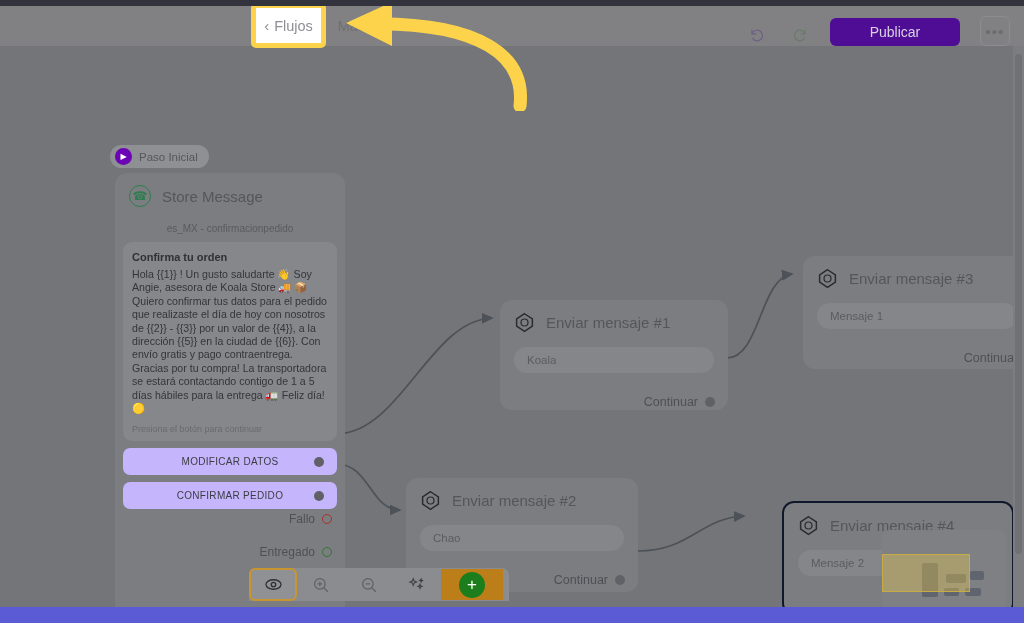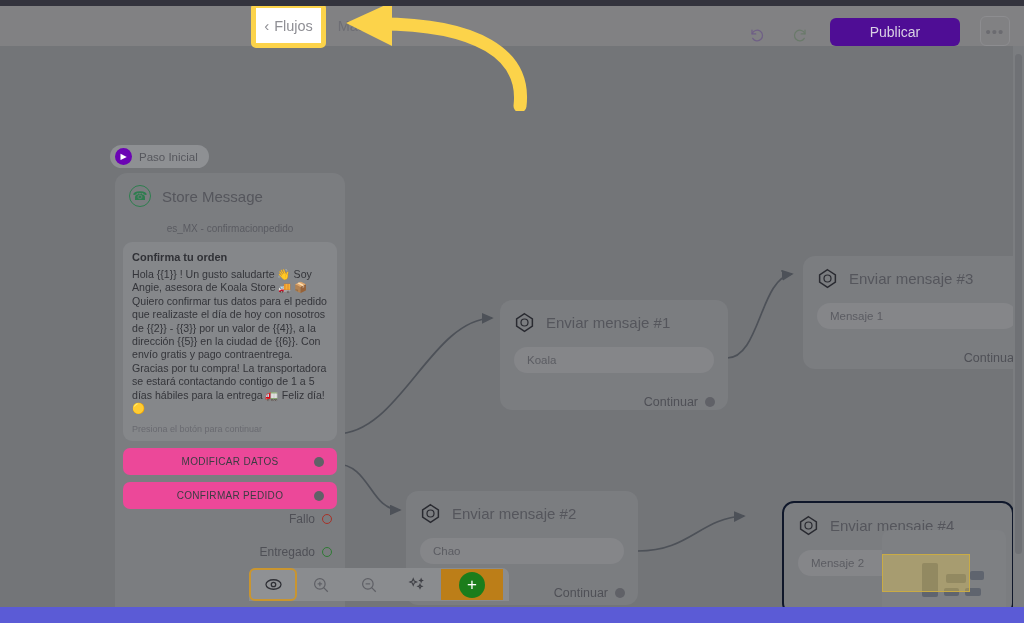--- a/index.html
+++ b/index.html
@@ -92,21 +92,21 @@
   .bignode{position:absolute;left:115px;top:127px;width:230px;height:448px;
     border-radius:12px;background:#7b7d80;}
   .wa-ic{width:22px;height:22px;border-radius:50%;border:1.7px solid #2e7d4f;
     box-sizing:border-box;display:flex;align-items:center;justify-content:center;
     color:#2e7d4f;font-size:12px;}
   .tpl-label{text-align:center;color:#5a5b61;font-size:10px;margin-top:16px;}
   .bubble{margin:8px 8px 0 8px;background:#85878a;border-radius:9px;padding:9px 9px 7px 9px;}
   .bub-h{color:#303136;font-size:11px;font-weight:bold;margin-bottom:5px;}
   .bub-b{color:#34353a;font-size:10.6px;line-height:13.4px;}
   .bub-f{color:#696a70;font-size:9px;margin-top:9px;}
-  .btn-row{margin:7px 8px 0 8px;height:27px;border-radius:7px;background:#ec4899;
+  .btn-row{margin:7px 8px 0 8px;height:27px;border-radius:7px;background:#c4b5fd;
     display:flex;align-items:center;position:relative;}
   .btn-row span{flex:1;text-align:center;color:#3b3c42;font-size:10px;letter-spacing:.3px;}
   .btn-row .dot{position:absolute;right:13px;}
   .out-row{display:flex;align-items:center;justify-content:flex-end;gap:7px;
     margin:0 13px 0 0;color:#4f5056;font-size:12px;height:20px;}
 
   
   .sel{border:2px solid #0f172a;box-sizing:border-box;margin-left:32px;}
 
   
@@ -213,21 +213,21 @@
         <circle cx="12" cy="12" r="4" fill="none" stroke="#2a2b31" stroke-width="1.4"></circle>
       </svg>
       <span class="node-title">Enviar mensaje #3</span>
     </div>
     <div class="msg-pill">Mensaje 1</div>
     <div class="port-row" style="margin-top:22px">
       <span>Continuar</span>
     </div>
   </div>
 
-  <div class="node" style="left:406px;top:445px;width:232px;height:114px">
+  <div class="node" style="left:406px;top:432px;width:232px;height:114px">
     <div class="node-hd">
       <svg width="21" height="21" viewBox="0 0 24 24">
         <polygon points="12,2 21,8 21,16 12,22 3,16 3,8" fill="none" stroke="#2a2b31" stroke-width="1.7"></polygon>
         <circle cx="12" cy="12" r="4" fill="none" stroke="#2a2b31" stroke-width="1.4"></circle>
       </svg>
       <span class="node-title">Enviar mensaje #2</span>
     </div>
     <div class="msg-pill">Chao</div>
     <div class="port-row" style="margin-top:22px">
       <span>Continuar</span>

